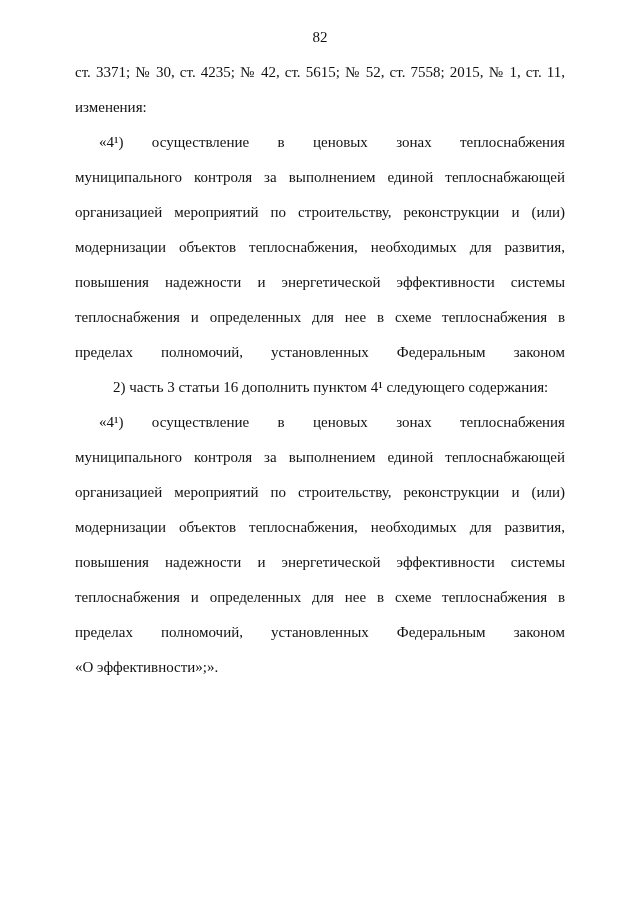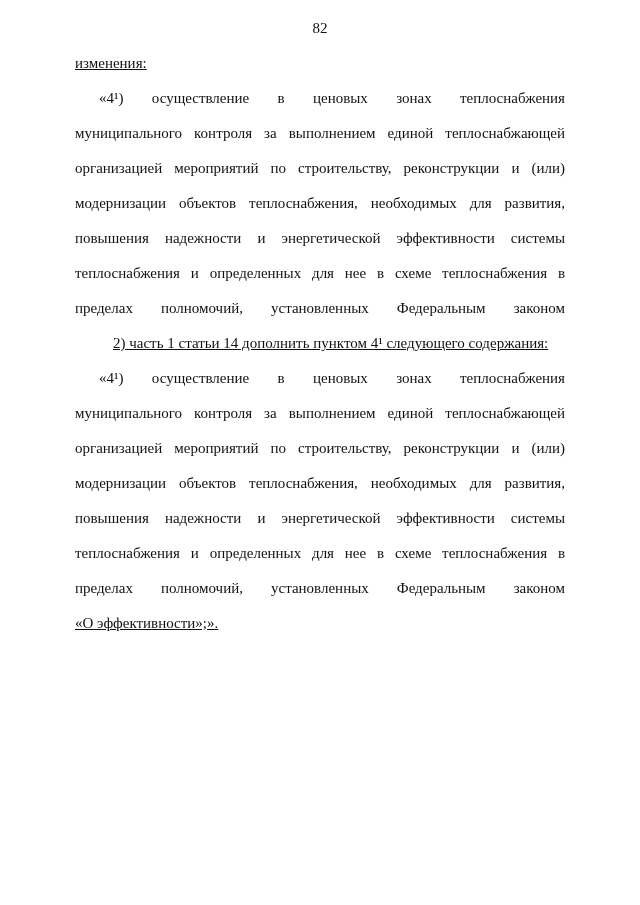--- a/index.html
+++ b/index.html
@@ -6,21 +6,21 @@
     margin: 0;
     padding: 0;
     background: #ffffff;
   }
   .page {
     position: relative;
     width: 640px;
     height: 905px;
     background: #ffffff;
     box-sizing: border-box;
-    padding: 11px 75px 0 75px;
+    padding: 20px 75px 0 75px;
     font-family: "Liberation Serif", "DejaVu Serif", serif;
     color: #111111;
     font-size: 15px;
     overflow: hidden;
   }
   .page-number {
     height: 35px;
     line-height: 35px;
     text-align: center;
   }
@@ -32,44 +32,44 @@
     line-height: 35px;
     white-space: normal;
   }
   .just {
     text-align: justify;
     text-align-last: justify;
   }
   .left {
     text-align: left;
     text-align-last: left;
-    text-decoration: underline;
   }
   .ind-num {
     text-indent: 38px;
   }
   .ind-quote {
     text-indent: 24px;
   }
 </style>
 </head>
 <body>
 
 <div class="page">
   <div class="page-number">82</div>
   <div class="body-text">
+    <div class="line just">ст. 3371; № 30, ст. 4235; № 42, ст. 5615; № 52, ст. 7558; 2015, № 1, ст. 11,</div>
     <div class="line left">изменения:</div>
     <div class="line just ind-quote">«4¹) осуществление в ценовых зонах теплоснабжения</div>
     <div class="line just">муниципального контроля за выполнением единой теплоснабжающей</div>
     <div class="line just">организацией мероприятий по строительству, реконструкции и (или)</div>
     <div class="line just">модернизации объектов теплоснабжения, необходимых для развития,</div>
     <div class="line just">повышения надежности и энергетической эффективности системы</div>
     <div class="line just">теплоснабжения и определенных для нее в схеме теплоснабжения в</div>
     <div class="line just">пределах полномочий, установленных Федеральным законом</div>
-    <div class="line left ind-num">2) часть 1 статьи 14 дополнить пунктом 4¹ следующего содержания:</div>
+    <div class="line left ind-num">2) часть 3 статьи 16 дополнить пунктом 4¹ следующего содержания:</div>
     <div class="line just ind-quote">«4¹) осуществление в ценовых зонах теплоснабжения</div>
     <div class="line just">муниципального контроля за выполнением единой теплоснабжающей</div>
     <div class="line just">организацией мероприятий по строительству, реконструкции и (или)</div>
     <div class="line just">модернизации объектов теплоснабжения, необходимых для развития,</div>
     <div class="line just">повышения надежности и энергетической эффективности системы</div>
     <div class="line just">теплоснабжения и определенных для нее в схеме теплоснабжения в</div>
     <div class="line just">пределах полномочий, установленных Федеральным законом</div>
     <div class="line left">«О эффективности»;».</div>
   </div>
 </div>

